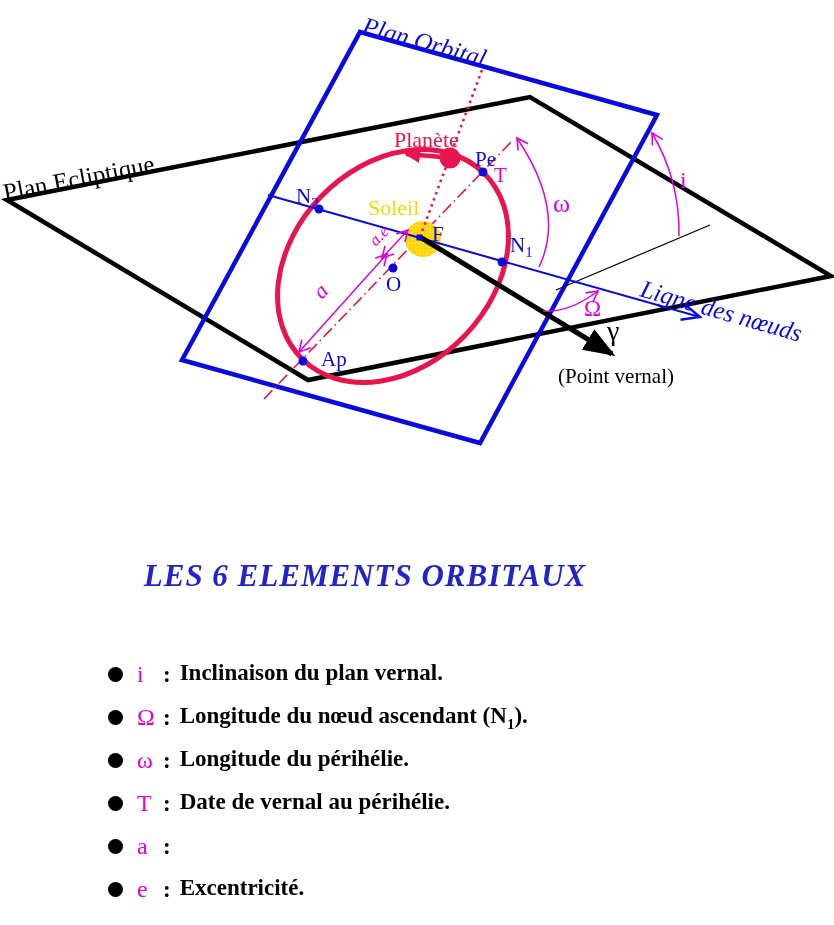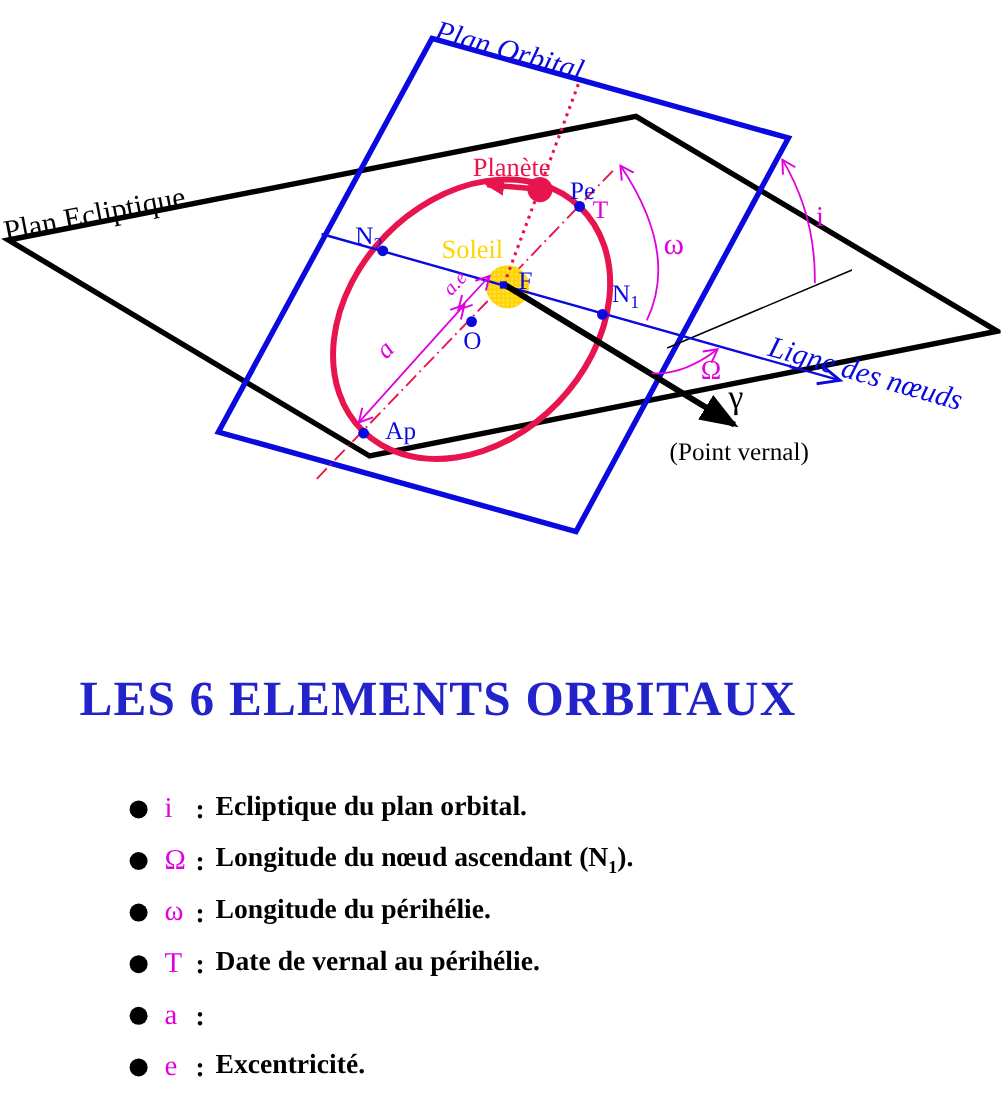--- a/index.html
+++ b/index.html
@@ -1,20 +1,20 @@
 <!DOCTYPE html>
 <html><head>
 <meta charset="utf-8">
 <style>
   html,body{margin:0;padding:0;background:#fff;}
   .page{position:relative;width:834px;height:925px;background:#fff;overflow:hidden;
         font-family:"Liberation Serif","DejaVu Serif",serif;}
   .figure{position:absolute;top:0;left:0;}
   .fig-title{position:absolute;top:558px;left:0;width:730px;text-align:center;
-             font-size:41px;font-weight:bold;color:#2323cc;letter-spacing:1px;}
+             font-size:31px;font-weight:bold;color:#2323cc;letter-spacing:1px;font-style:italic;}
   .legend{position:absolute;top:653px;left:108px;}
   .legend-row{display:flex;align-items:center;height:43px;font-size:23px;color:#000;}
   .bullet{width:15px;height:15px;border-radius:50%;background:#000;margin-right:14px;flex:0 0 15px;}
   .sym{color:#e000e0;width:26px;font-size:24px;flex:0 0 26px;}
   .sep{font-weight:bold;margin-right:9px;}
   .txt{font-weight:bold;}
   .txt sub{font-size:15px;}
   svg text{font-family:"Liberation Serif","DejaVu Serif",serif;}
 </style>
 </head>
@@ -112,21 +112,21 @@
     <text x="616" y="383" font-size="21" fill="#000" text-anchor="middle">(Point vernal)</text>
   </svg>
 
   <div class="fig-title">LES 6 ELEMENTS ORBITAUX</div>
 
   <div class="legend">
     <div class="legend-row">
       <span class="bullet"></span>
       <span class="sym">i</span>
       <span class="sep">:</span>
-      <span class="txt"><span>Ecliptique du plan orbital.</span><sub></sub><span></span></span>
+      <span class="txt"><span>Inclinaison du plan vernal.</span><sub></sub><span></span></span>
     </div>
     <div class="legend-row">
       <span class="bullet"></span>
       <span class="sym">Ω</span>
       <span class="sep">:</span>
       <span class="txt"><span>Longitude du nœud ascendant (N</span><sub>1</sub><span>).</span></span>
     </div>
     <div class="legend-row">
       <span class="bullet"></span>
       <span class="sym">ω</span>

